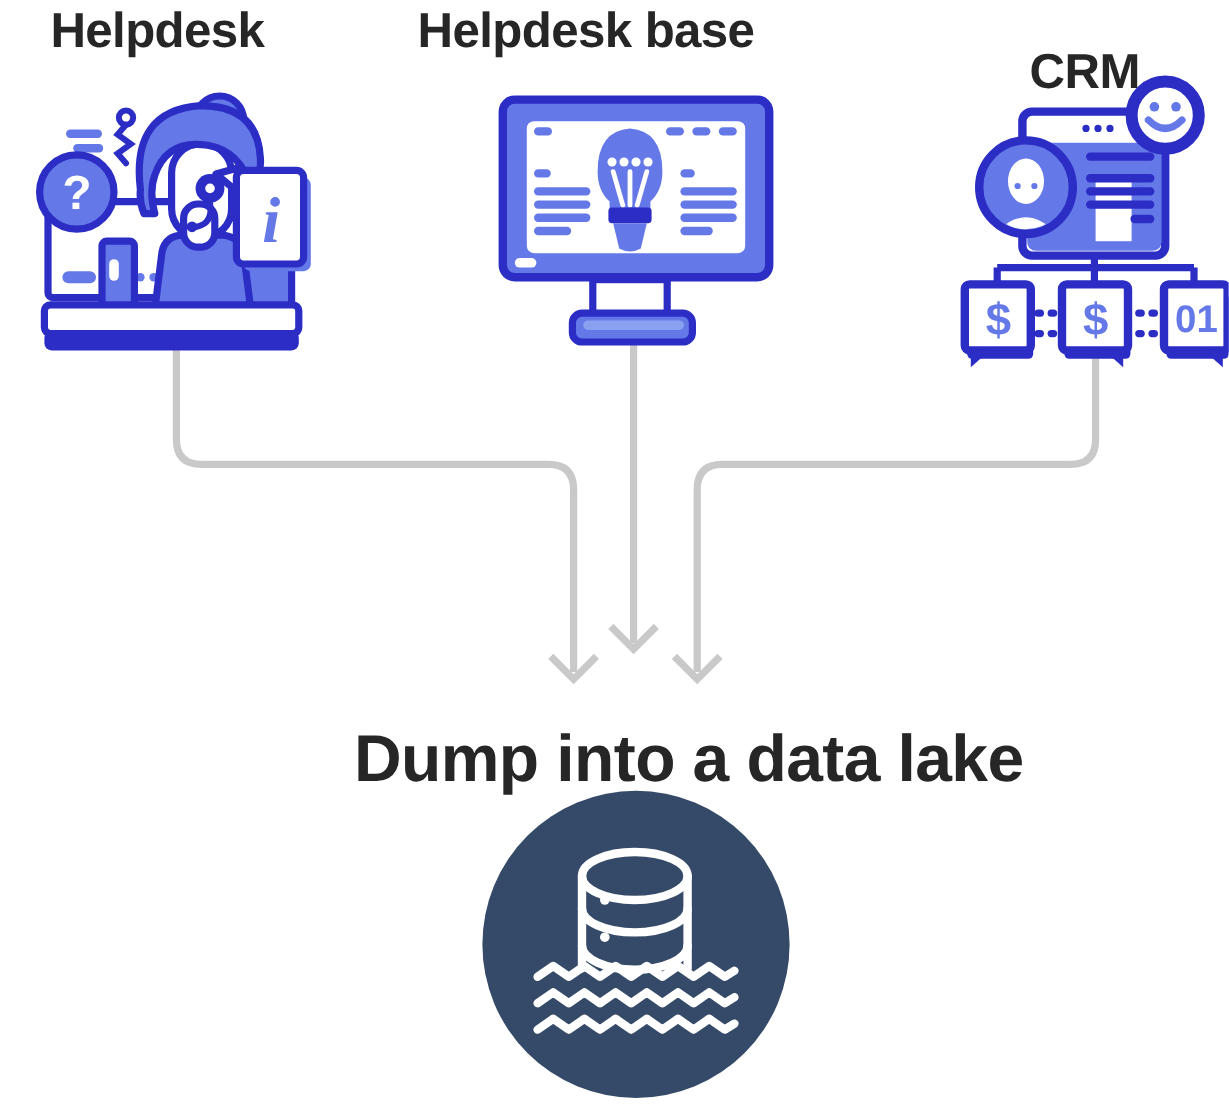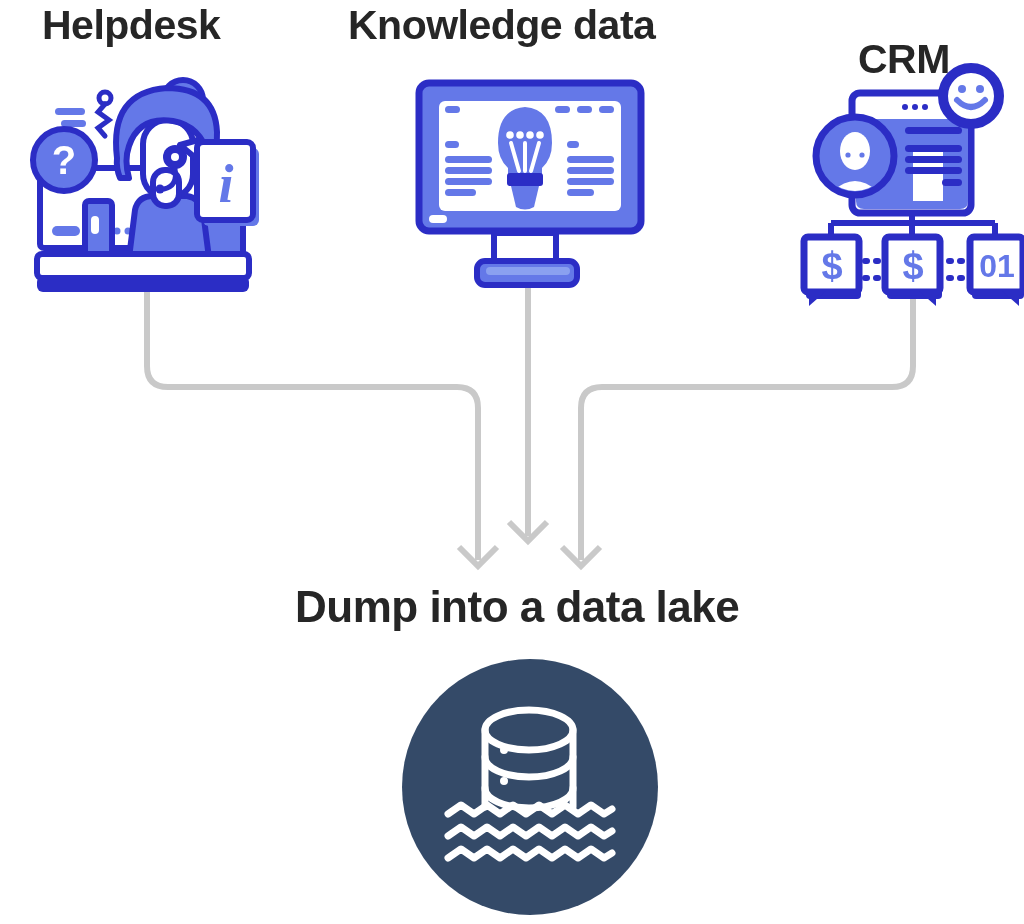--- a/index.html
+++ b/index.html
@@ -15,21 +15,21 @@
   html,body{background:var(--c-bg);}
   .canvas{
     position:relative;width:1024px;height:924px;background:var(--c-bg);
     font-family:"Liberation Sans",sans-serif;overflow:hidden;
   }
   .lbl{
     position:absolute;color:var(--c-text);font-weight:bold;
     letter-spacing:-0.5px;line-height:1.05;white-space:nowrap;
   }
   .lbl-src{font-size:41px;}
-  .lbl-dst{font-size:44px;}
+  .lbl-dst{font-size:55px;margin-top:20px;}
   #label-helpdesk{left:42px;top:4px;}
   #label-kb{left:348px;top:4px;}
   #label-crm{left:858px;top:6px;margin-top:32px;}
   #label-dump{left:295px;top:584px;}
   svg{position:absolute;display:block;}
   #svg-connectors{left:0;top:0;}
   #svg-helpdesk{left:25px;top:58px;}
   #svg-kb{left:415px;top:75px;}
   #svg-crm{left:795px;top:55px;}
   #svg-lake{left:400px;top:657px;}
@@ -243,17 +243,17 @@
     <circle cx="104" cy="93" r="4" class="f-white"></circle>
     <circle cx="104" cy="124" r="4" class="f-white"></circle>
     <g class="f-none s-white" stroke-width="7" stroke-linecap="round" stroke-linejoin="round">
       <path d="M48,157 L61,148 L74,157 L87,148 L100,157 L113,148 L126,157 L139,148 L152,157 L165,148 L178,157 L191,148 L204,157 L212,152"></path>
       <path d="M48,179 L61,170 L74,179 L87,170 L100,179 L113,170 L126,179 L139,170 L152,179 L165,170 L178,179 L191,170 L204,179 L212,174"></path>
       <path d="M48,201 L61,192 L74,201 L87,192 L100,201 L113,192 L126,201 L139,192 L152,201 L165,192 L178,201 L191,192 L204,201 L212,196"></path>
     </g>
   </svg>
 
   <div id="label-helpdesk" class="lbl lbl-src">Helpdesk</div>
-  <div id="label-kb" class="lbl lbl-src">Knowledge data</div>
+  <div id="label-kb" class="lbl lbl-src">Helpdesk base</div>
   <div id="label-crm" class="lbl lbl-src">CRM</div>
   <div id="label-dump" class="lbl lbl-dst">Dump into a data lake</div>
 
 </div>
 
 </body></html>

